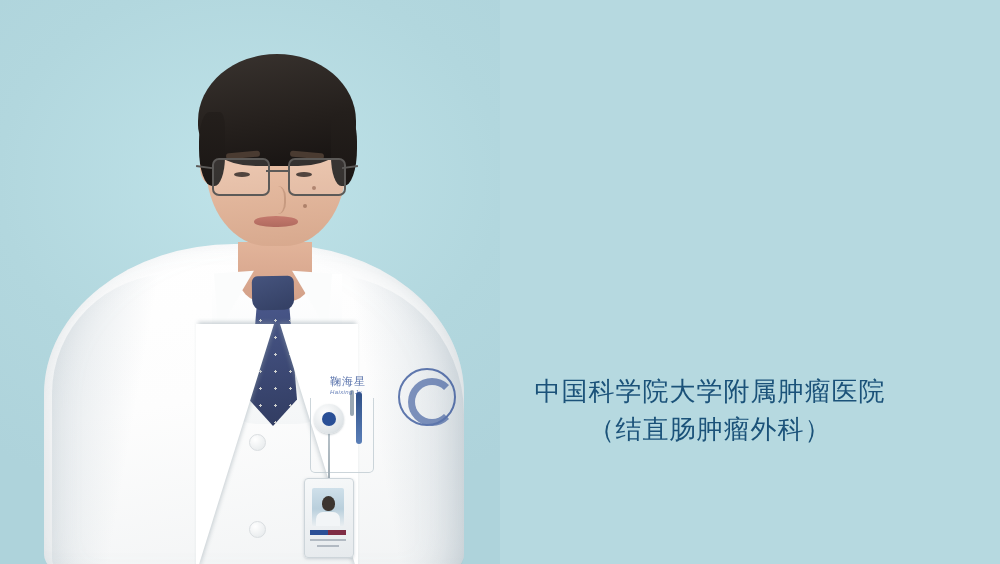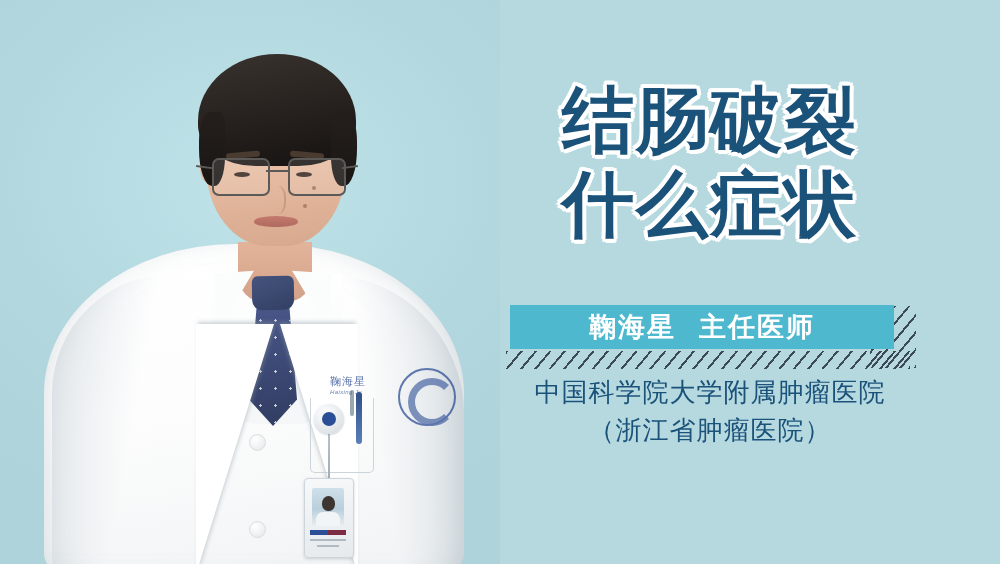--- a/index.html
+++ b/index.html
@@ -460,21 +460,21 @@
   }
 
   .hospital-block {
     position: absolute;
     left: 490px;
     top: 374px;
     width: 440px;
     text-align: center;
   }
   .hospital-line {
-    font-family: Liberation Serif, serif;
+    font-family: Liberation Mono, monospace;
     font-size: 26px;
     line-height: 38px;
     color: #1b5279;
     letter-spacing: 1px;
   }
 
   
   .watermark {
     position: absolute;
     left: 46px;
@@ -553,32 +553,21 @@
     <div class="reel-core"></div>
     <div class="badge"></div>
     <div class="badge-photo"></div>
     <div class="badge-head"></div>
     <div class="badge-body"></div>
     <div class="badge-bar"></div>
     <div class="badge-line a"></div>
     <div class="badge-line b"></div>
   </div>
 
-  <div class="title-block">
-    <div class="title-line">结肠破裂</div>
-    <div class="title-line">什么症状</div>
-  </div>
-
-  <div class="name-banner-wrap">
-    <div class="hatch-right"></div>
-    <div class="hatch-bottom"></div>
-    <div class="name-banner">
-      <span class="name-banner-text">鞠海星  主任医师</span>
-    </div>
-  </div>
+
 
   <div class="hospital-block">
     <div class="hospital-line">中国科学院大学附属肿瘤医院</div>
-    <div class="hospital-line">（浙江省肿瘤医院）</div>
+    <div class="hospital-line">（结直肠肿瘤外科）</div>
   </div>
 
 
 </div>
 
 </body></html>

